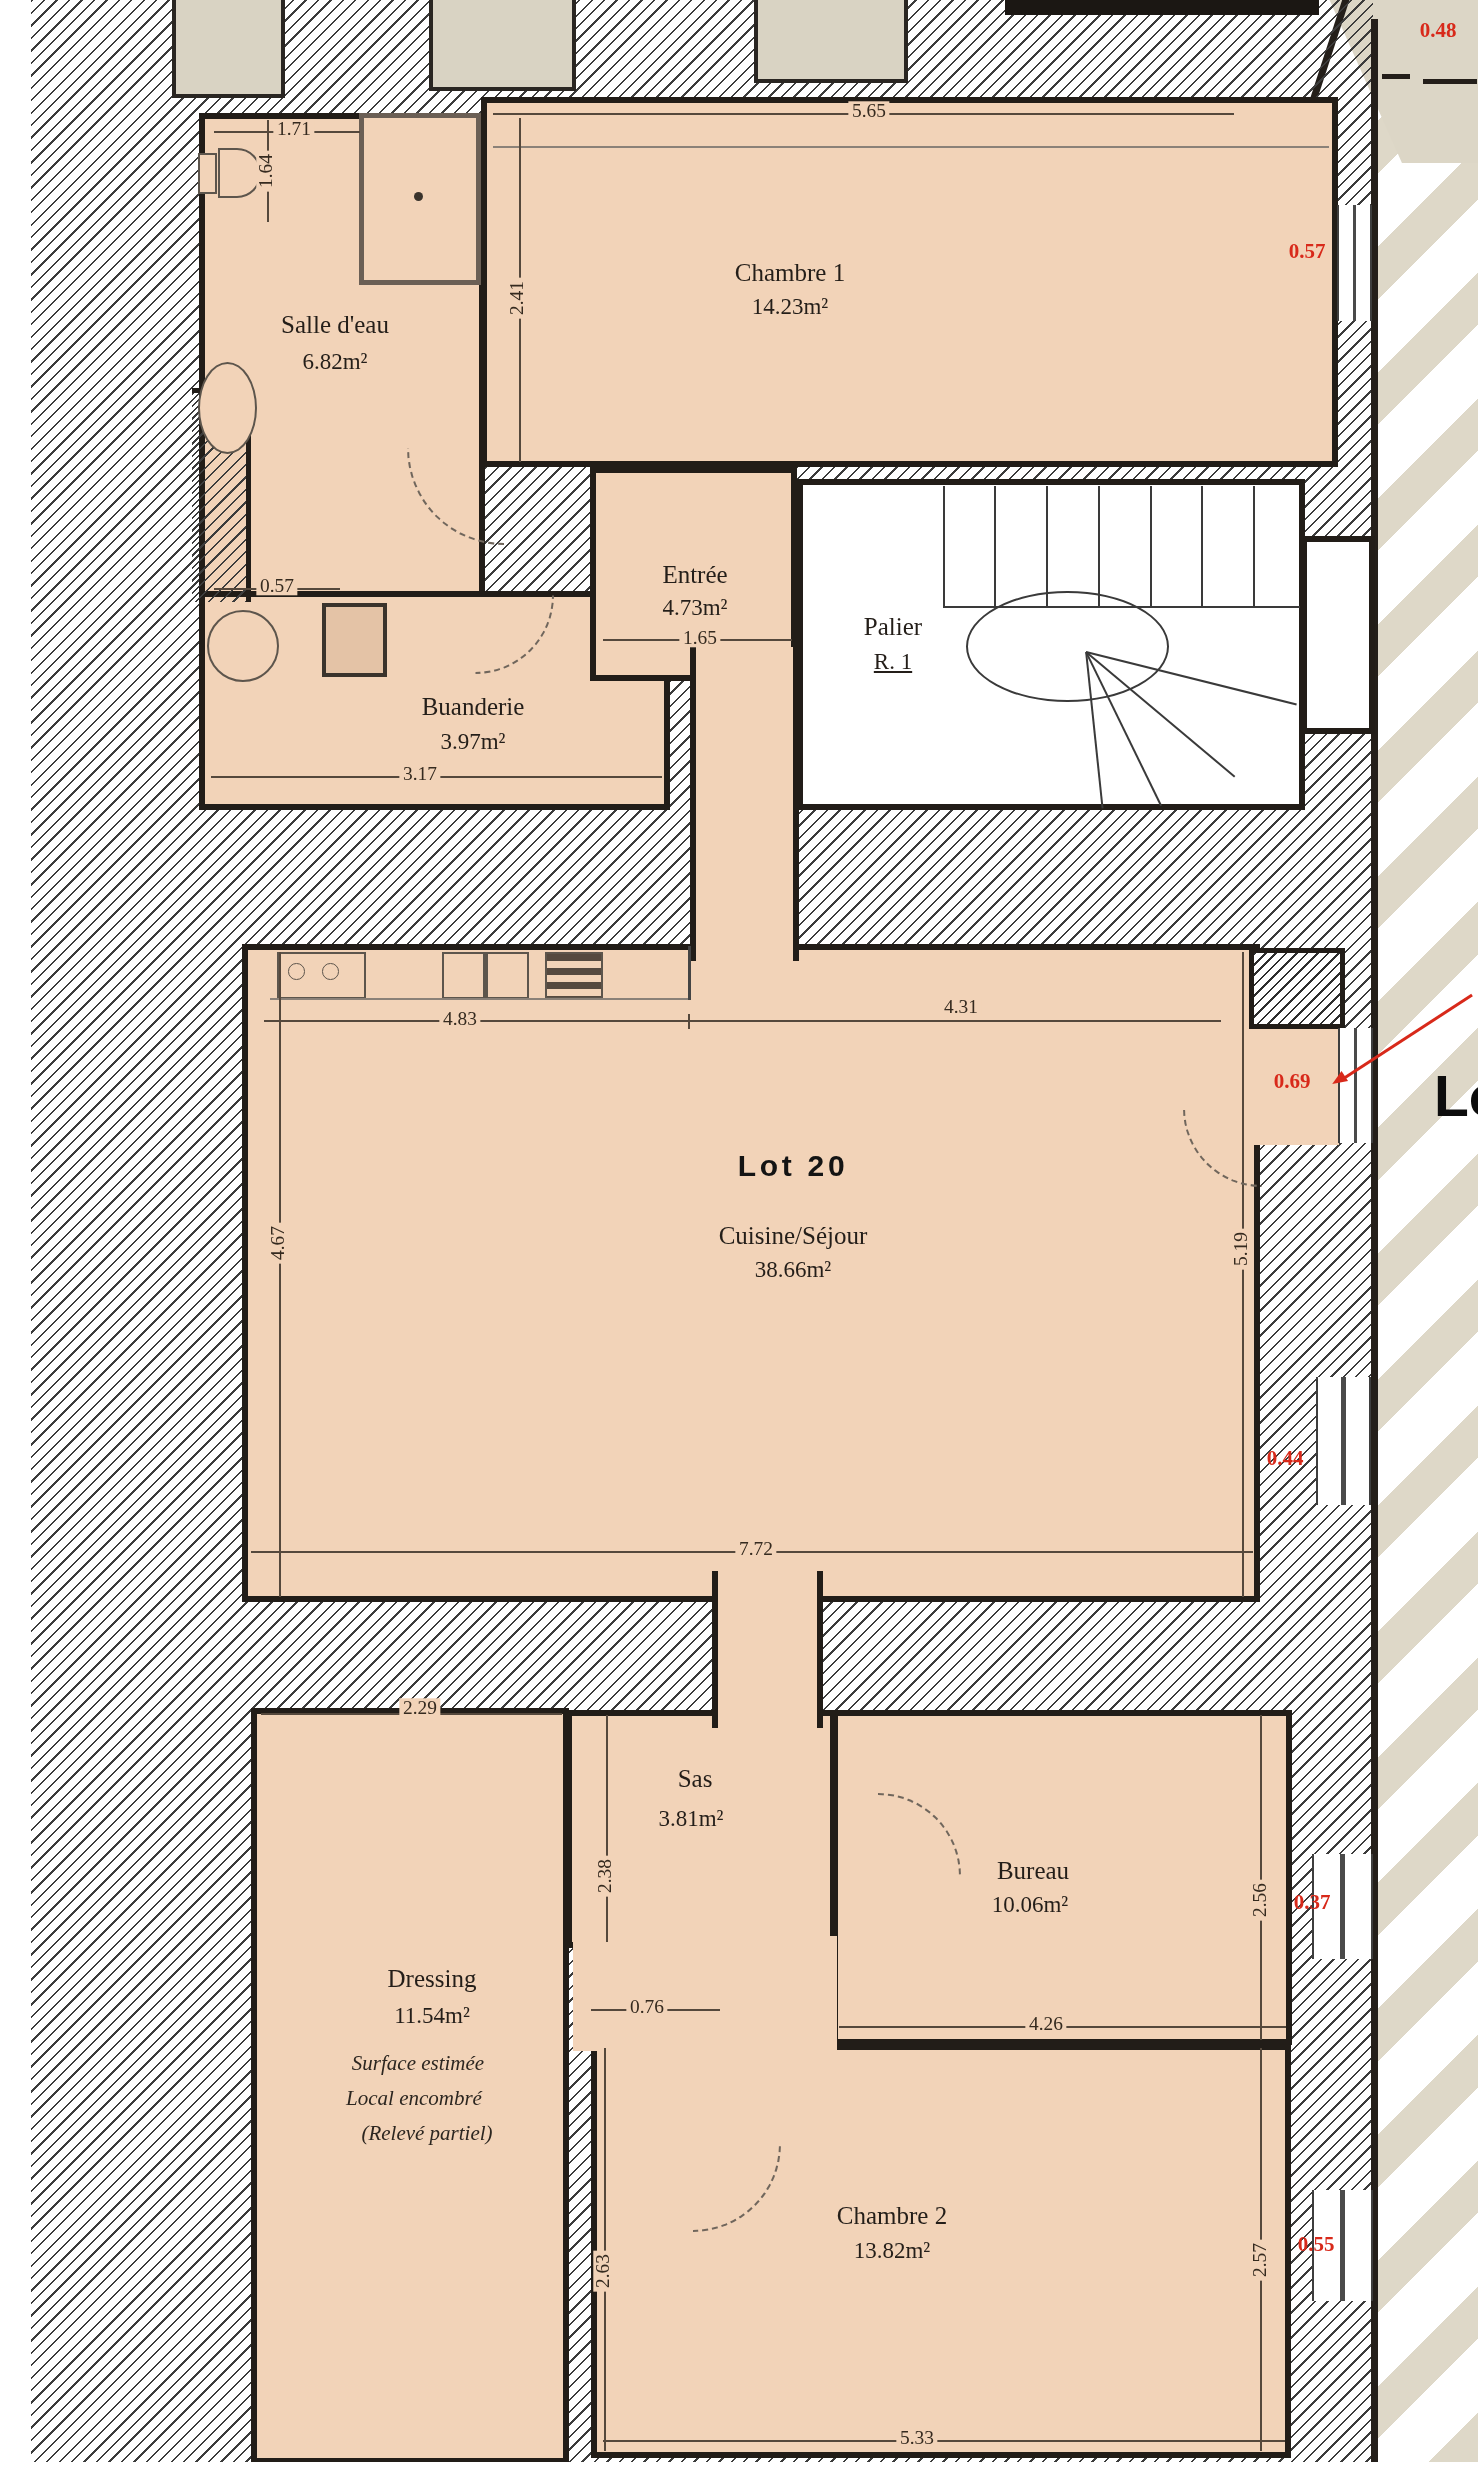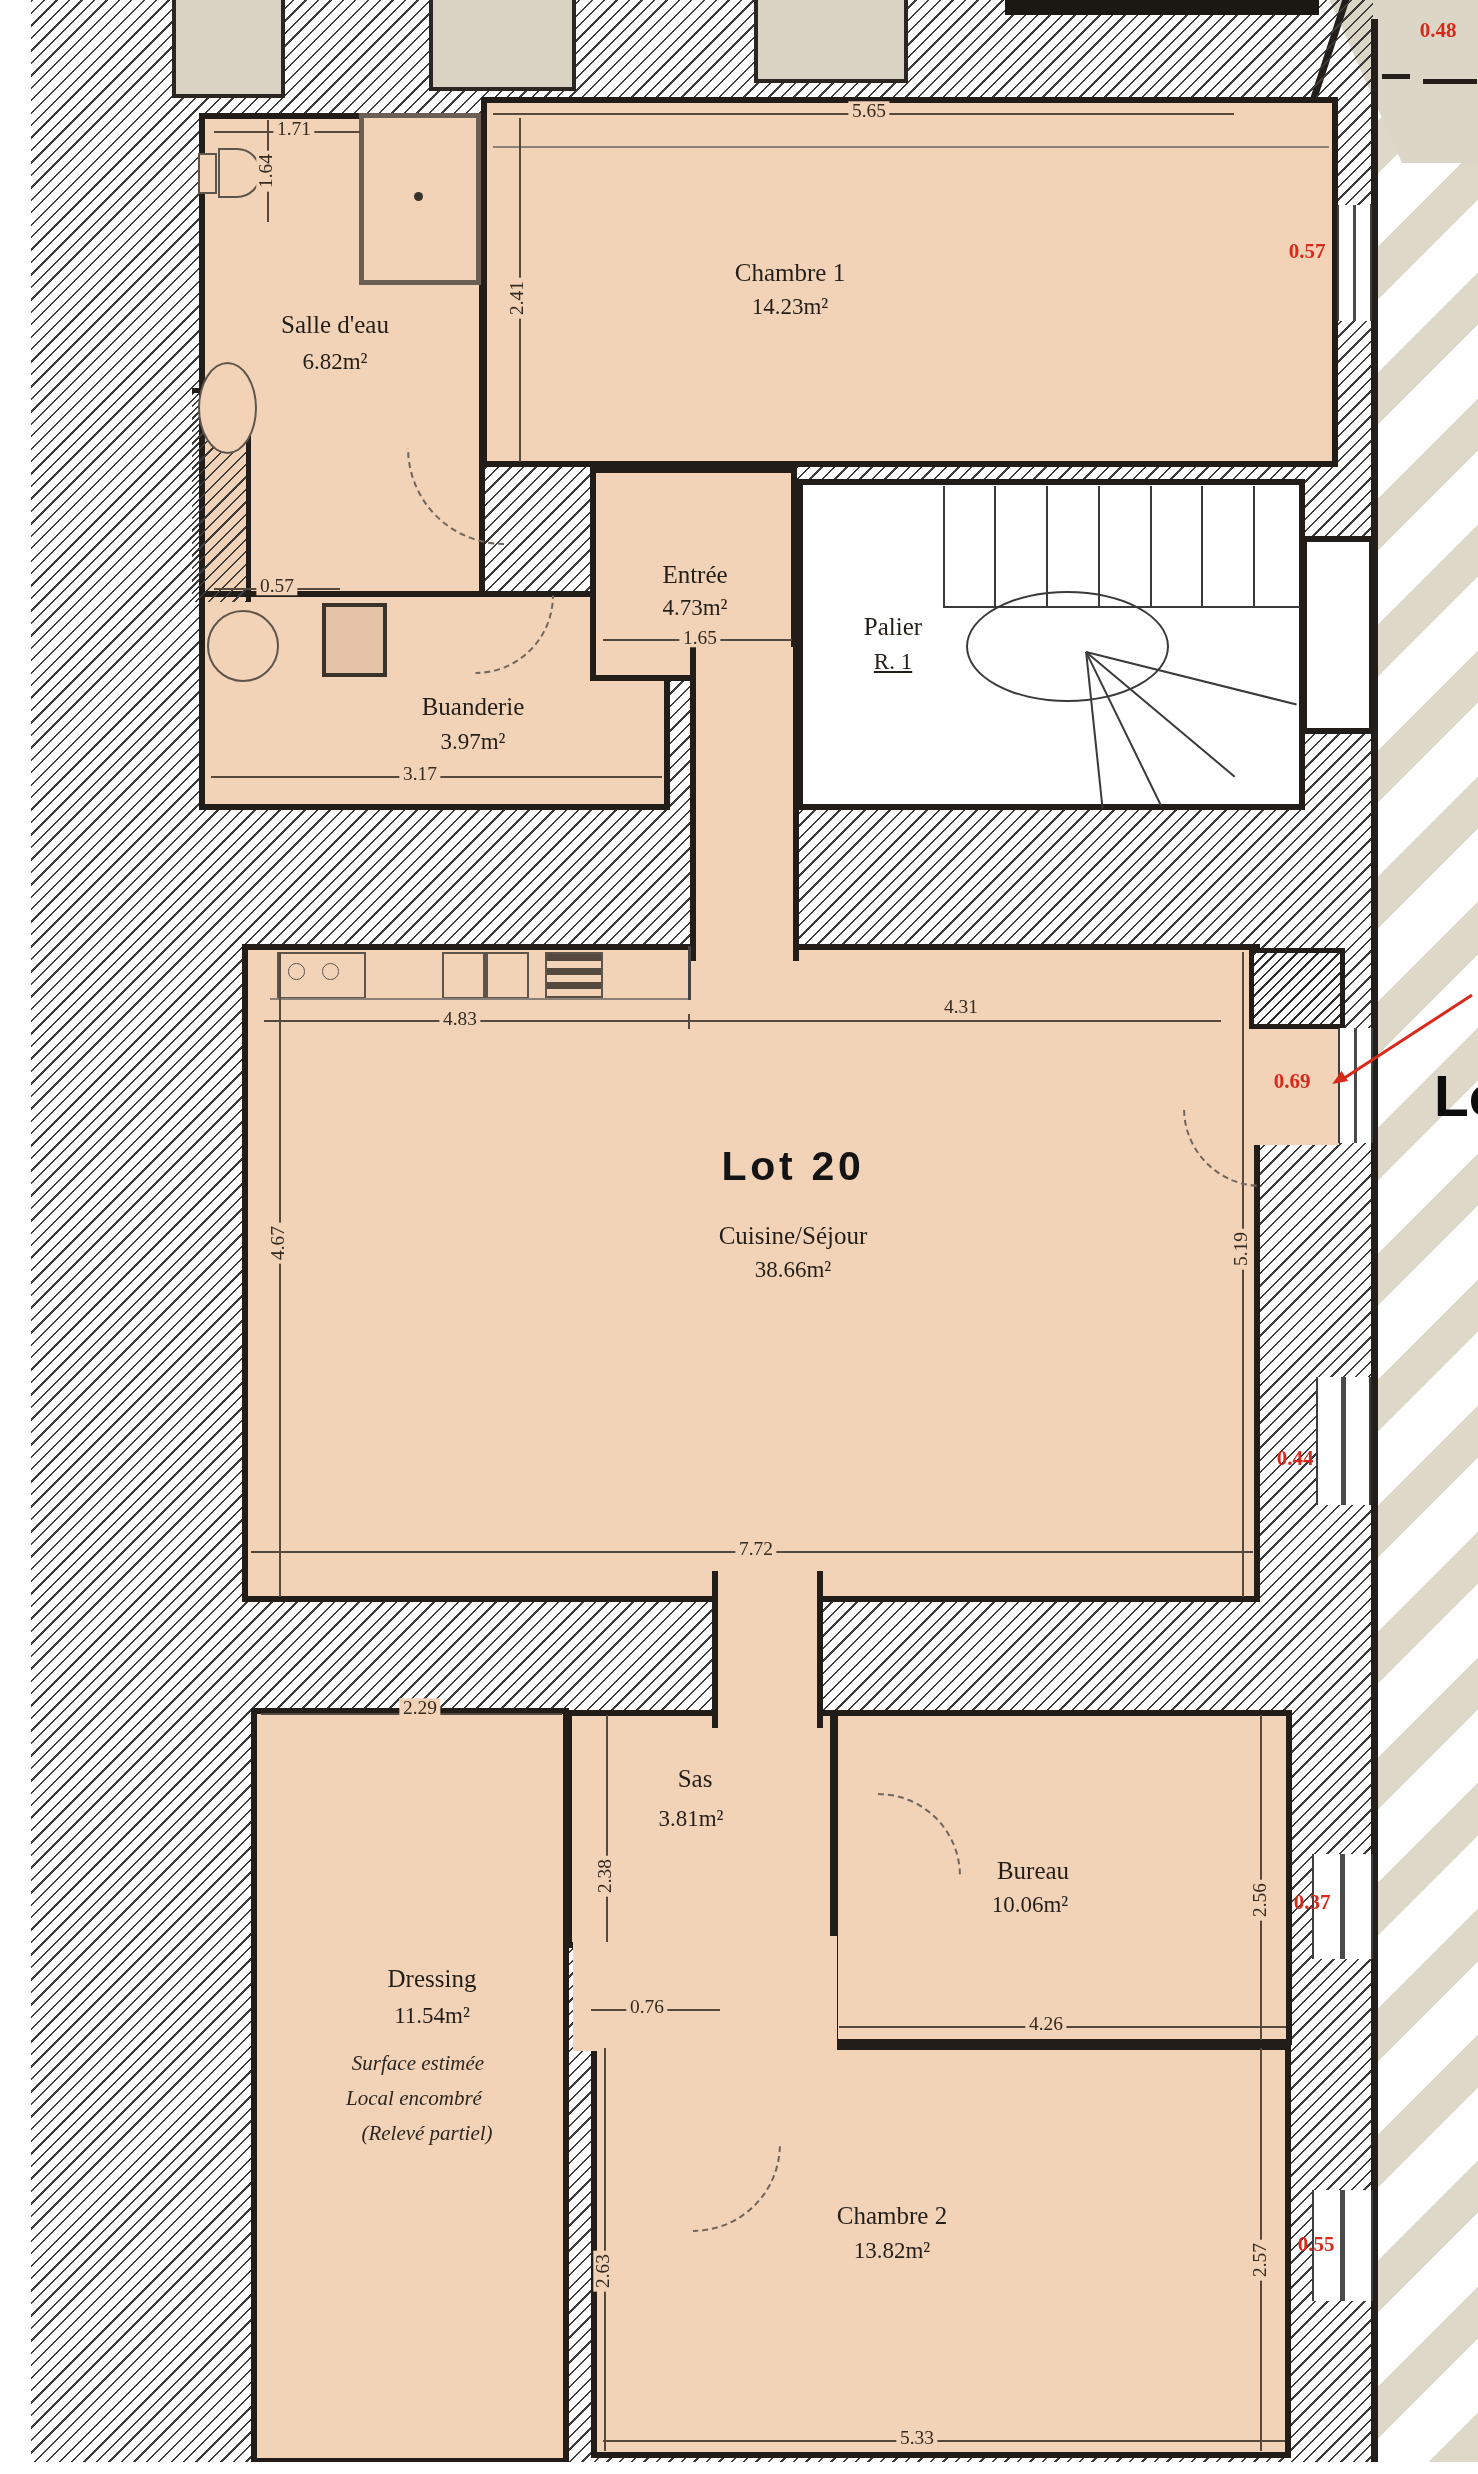--- a/index.html
+++ b/index.html
@@ -15,21 +15,21 @@
   .win{background:#ffffff;border-left:2.8px solid #3e3e3e;border-right:2.8px solid #3e3e3e;
        background-image:linear-gradient(90deg,transparent 0 46%,#4a4a4a 46% 54%,transparent 54% 100%);}
   .lbl{position:absolute;transform:translate(-50%,-50%);font-size:25px;color:#241e19;white-space:nowrap;}
   .area{position:absolute;transform:translate(-50%,-50%);font-size:23px;color:#241e19;white-space:nowrap;}
   .dim{position:absolute;transform:translate(-50%,-50%);font-size:19.4px;line-height:1;color:#352a1f;
        background:#f2d3b8;padding:0 3.7px;white-space:nowrap;}
   .dimv{transform:translate(-50%,-50%) rotate(-90deg);}
   .red{position:absolute;transform:translate(-50%,-50%);font-size:21px;font-weight:bold;color:#d8291a;
        background:transparent;white-space:nowrap;}
   .lot-title{position:absolute;transform:translate(-50%,-50%);font-family:"Liberation Sans",sans-serif;
-       font-weight:bold;font-size:41px;letter-spacing:3.7px;color:#141414;white-space:nowrap;}
+       font-weight:bold;font-size:30px;letter-spacing:3.7px;color:#141414;white-space:nowrap;}
   .note{position:absolute;transform:translate(-50%,-50%);font-style:italic;font-size:21px;color:#2c2620;white-space:nowrap;}
   .line{background:#55483c;}
   .thin{background:#8b8178;}
   .wline{background:#241f1a;}
   .arc{position:absolute;border:2.3px dashed #70665c;border-radius:50%;box-sizing:border-box;}
   .stair-line{position:absolute;background:#3a3a3a;}
   .fan{position:absolute;height:2.3px;background:#3a3a3a;transform-origin:left center;}
   .fixture{position:absolute;border:2.3px solid #5d554c;background:#f2d3b8;}
   .neighbor{position:absolute;background:#d9d3c3;border:4.6px solid #2a2622;border-top:none;}
 </style>
@@ -194,21 +194,21 @@
   <span class="dim" style="left:647px;top:2007px;text-align:center;">0.76</span>
   <span class="dim" style="left:1046px;top:2024px;">4.26</span>
   <span class="dim dimv" style="left:1260px;top:1900px;">2.56</span>
   <span class="dim" style="left:917px;top:2438px;">5.33</span>
   <span class="dim dimv" style="left:1260px;top:2260px;">2.57</span>
   <span class="dim dimv" style="left:603px;top:2271px;">2.63</span>
 
   <span class="red" style="left:1438px;top:30px;">0.48</span>
   <span class="red" style="left:1307px;top:251px;">0.57</span>
   <span class="red" style="left:1292px;top:1081px;">0.69</span>
-  <span class="red" style="left:1285px;top:1458px;margin-left:10px;">0.44</span>
+  <span class="red" style="left:1285px;top:1458px;">0.44</span>
   <span class="red" style="left:1312px;top:1902px;">0.37</span>
   <span class="red" style="left:1316px;top:2244px;">0.55</span>
 
   <span style="position:absolute;left:1434px;top:1063px;font-family:'Liberation Sans',sans-serif;font-weight:bold;font-size:57px;color:#0d0d0d;">Lo</span>
 
   <div class="abs" style="left:0;top:2462px;width:1479px;height:13px;background:#fff;"></div>
 </div>
 
 
 </body></html>

